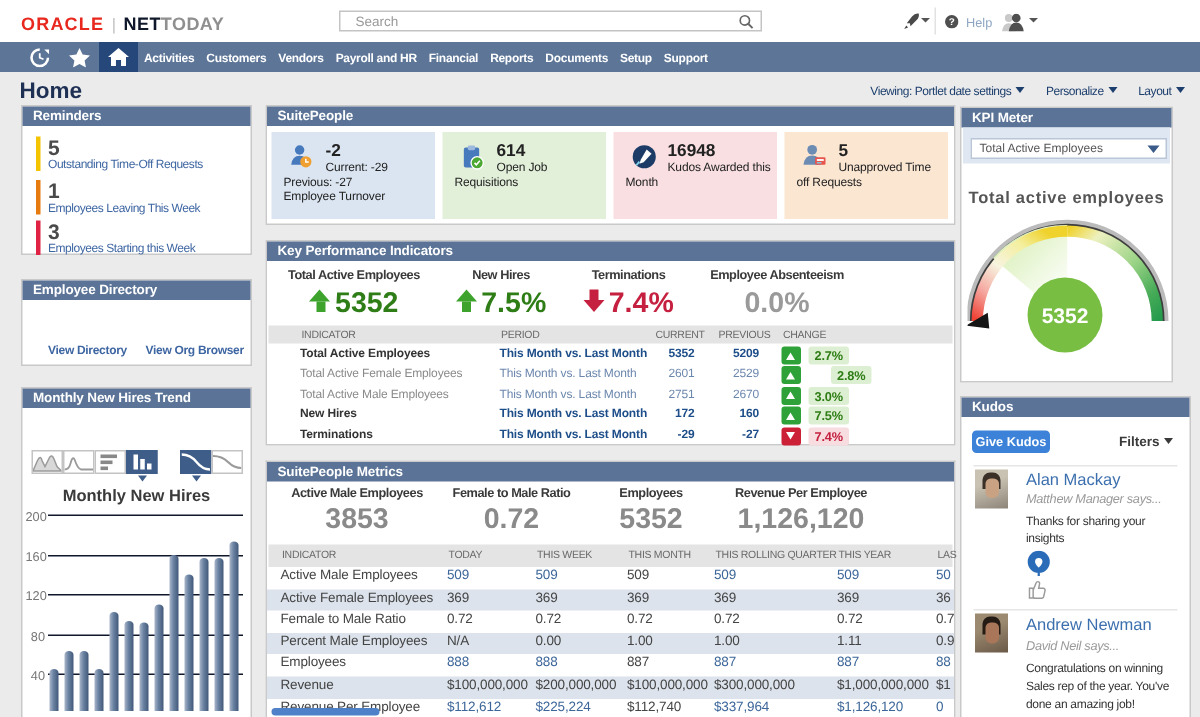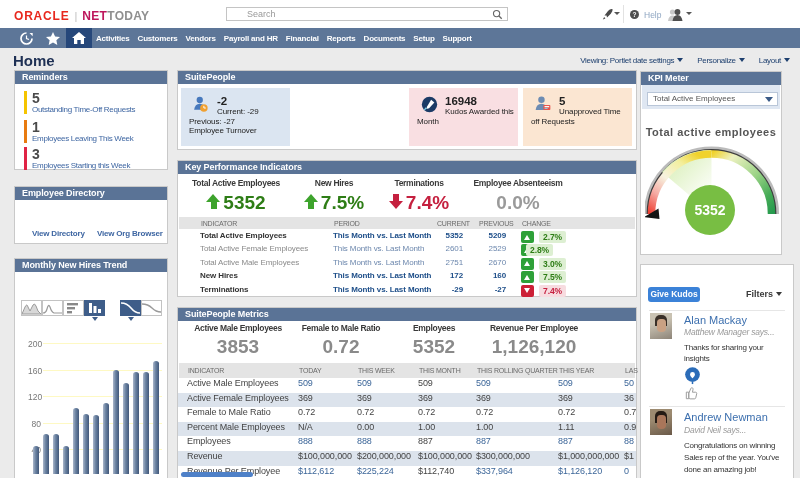--- a/index.html
+++ b/index.html
@@ -4,22 +4,22 @@
 <style>
 * { margin:0; padding:0; box-sizing:border-box; }
 html,body { width:800px; height:478px; overflow:hidden; }
 body { font-family:"Liberation Sans", sans-serif; background:#ebebeb; position:relative; }
 
 
 .topbar { position:absolute; left:0; top:0; width:800px; height:28px; background:#fff; }
 .logo { position:absolute; left:14px; top:9px; font-size:12px; font-weight:bold; }
 .logo .oracle { color:#e8281e; font-size:12px; letter-spacing:0.8px; }
 .logo .sep { color:#c0c0c0; font-weight:normal; padding:0 5px; font-size:11px; }
-.logo .net { color:#be185d; letter-spacing:.3px; } .logo .suite { color:#8f8f8f; letter-spacing:.3px; }
-.search { position:absolute; left:226px; top:7px; width:282px; height:14px; border:1px solid #c4c4c4; background:#fff; font-size:9px; color:#999; line-height:13px; padding-left:20px; }
+.logo .net { color:#0f172a; letter-spacing:.3px; } .logo .suite { color:#8f8f8f; letter-spacing:.3px; }
+.search { position:absolute; left:226px; top:7px; width:282px; height:14px; border:1px solid #c4c4c4; background:#fff; font-size:9px; color:#999; line-height:13px; padding-left:10px; }
 
 
 .nav { position:absolute; left:0; top:28px; width:800px; height:20px; background:#5d7698; display:flex; align-items:center; color:#fff; font-size:8px; font-weight:bold; }
 .nav a { color:#fff; text-decoration:none; padding:0 4px; letter-spacing:-0.2px; }
 
 
 .hometitle { position:absolute; left:13px; top:52px; font-size:15px; font-weight:bold; color:#1e3054; }
 .viewrow { position:absolute; right:10px; top:56px; font-size:8px; letter-spacing:-0.3px; color:#1d3f6e; }
 .caret { display:inline-block; width:0; height:0; border-left:3.5px solid transparent; border-right:3.5px solid transparent; border-top:4px solid #1d3f6e; margin-left:3px; vertical-align:1px; }
 
@@ -39,21 +39,21 @@
 
 
 .mn-strip { position:absolute; left:1px; right:1px; background:#dfe7f2; }
 .mn-select { position:relative; height:14px; background:#fff; border:1px solid #b9c6d8; font-size:8.5px; color:#555; line-height:12px; padding-left:5px; }
 .mn-select .caret { position:absolute; right:4px; top:4px; border-top-color:#3a5a87; border-left-width:4px; border-right-width:4px; border-top-width:5px; }
 .icn-box { position:absolute; width:21px; height:16px; border:1px solid #c3c3c3; background:#fff; }
 .icn-sel { background:#3e5d89; border-color:#3e5d89; }
 .icn-ptr { position:absolute; top:16px; left:7px; width:0; height:0; border-left:3.5px solid transparent; border-right:3.5px solid transparent; border-top:4px solid #3e5d89; }
 .chart-title { position:absolute; left:0; width:100%; text-align:center; font-size:11px; font-weight:bold; color:#3a3a3a; }
 #chart { position:absolute; left:0px; top:80px; width:152px; height:135px; overflow:hidden; }
-.gl { position:absolute; left:28px; right:5px; height:1px; background:#fef9c3; }
+.gl { position:absolute; left:17px; right:5px; height:1px; background:#0f172a; }
 .gl span { position:absolute; left:-15px; top:-4px; width:13px; text-align:right; font-size:8.5px; color:#777; }
 .cbar { position:absolute; width:6px; background:linear-gradient(90deg,#aab6ca 0,#6a82a1 45%,#42587a 100%); border-radius:3px 3px 0 0/2.5px 2.5px 0 0; }
 
 
 .card { position:absolute; top:17px; width:109px; height:58px; font-size:8px; letter-spacing:-0.1px; color:#222; padding:4px 4px 0 8px; line-height:9.5px; }
 .card .num { font-weight:bold; font-size:11.5px; line-height:12px; letter-spacing:0; }
 
 
 .kpi-cell { position:absolute; text-align:center; }
 .kpi-cell .lbl { font-size:8.5px; letter-spacing:-0.3px; font-weight:bold; color:#3a3a3a; white-space:nowrap; }
@@ -204,20 +204,21 @@
           <rect x="8.5" y="5" width="3" height="7" fill="#fff"></rect>
           <rect x="13" y="8" width="3" height="4" fill="#fff"></rect>
         </svg><div class="icn-ptr"></div></div>
     <div class="icn-box icn-sel" style="left:105px;"><svg width="19" height="14" viewBox="0 0 19 14">
           <path d="M0 2 Q6 2 10 7 Q14 12 19 12" fill="none" stroke="#fff" stroke-width="1.6"></path>
         </svg><div class="icn-ptr"></div></div>
     <div class="icn-box" style="left:126px;"><svg width="19" height="14" viewBox="0 0 19 14">
           <path d="M0 3 Q6 3 10 7 Q14 11 19 11" fill="none" stroke="#9a9a9a" stroke-width="1.4"></path>
         </svg></div>
   </div>
+  <div class="chart-title" style="top:66px;">Monthly New Hires</div>
   <div id="chart">
     <div class="gl" style="top:4px;">
         <span>200</span>
       </div>
     <div class="gl" style="top:30.5px;">
         <span>160</span>
       </div>
     <div class="gl" style="top:57px;">
         <span>120</span>
       </div>
@@ -250,20 +251,31 @@
       <circle cx="9" cy="5" r="4.2" fill="#4779bd"></circle>
       <path d="M1.5 18 q1 -8 7.5 -8 q6.5 0 7.5 8 z" fill="#4779bd"></path>
       <circle cx="14.5" cy="15.5" r="5" fill="#f0a030"></circle>
       <path d="M14.5 12.8 v2.9 h2.6" stroke="#fff" stroke-width="1.3" fill="none"></path>
     </svg>
     <div class="num" style="margin:3px 0 0 28px;">-2</div>
     <div style="margin-left:28px;">Current: -29</div>
     <div>Previous: -27</div>
     <div>Employee Turnover</div>
   </div>
+  <div class="card" style="left:117px; background:#e2efd9;">
+    <svg width="16" height="18" viewBox="0 0 18 20" style="position:absolute; left:12px; top:8px;">
+      <rect x="2.5" y="2.5" width="11.5" height="15" rx="1.5" fill="#4779bd"></rect>
+      <rect x="5.5" y="1" width="5.5" height="3.5" rx="1" fill="#9db9dd"></rect>
+      <circle cx="12.5" cy="14" r="4.6" fill="#4ca832" stroke="#fff" stroke-width="1"></circle>
+      <path d="M10.5 14 l1.4 1.5 l2.6 -3" stroke="#fff" stroke-width="1.2" fill="none"></path>
+    </svg>
+    <div class="num" style="margin:3px 0 0 28px;">614</div>
+    <div style="margin-left:28px;">Open Job</div>
+    <div>Requisitions</div>
+  </div>
   <div class="card" style="left:231px; background:#f9dfe2;">
     <svg width="17" height="17" viewBox="0 0 21 21" style="position:absolute; left:12px; top:8px;">
       <circle cx="10.5" cy="10.5" r="9.5" fill="#1c3b66"></circle>
       <path d="M12.5 4.5 l4 3.5 l-6.5 7 l-3.5 1.2 l1.2 -3.5 z" fill="#fff"></path>
       <path d="M6.5 14.5 l-2.5 3" stroke="#7fd0e8" stroke-width="1.6"></path>
     </svg>
     <div class="num" style="margin:3px 0 0 28px;">16948</div>
     <div style="margin-left:28px; white-space:nowrap;">Kudos Awarded this</div>
     <div>Month</div>
   </div>
@@ -314,21 +326,21 @@
       <span class="tcell bB" style="right:130px;">5209</span>
       <span class="chbadge up" style="left:343px;"></span>
         <span class="chpct gp" style="left:361px;">2.7%</span>
     </div>
     <div class="trow" style="top:83.4px; height:13.2px;">
       <span class="tcell gD" style="left:22px;">Total Active Female Employees</span>
       <span class="tcell lB" style="left:155px;">This Month vs. Last Month</span>
       <span class="tcell lB" style="right:173px;">2601</span>
       <span class="tcell lB" style="right:130px;">2529</span>
       <span class="chbadge up" style="left:343px;"></span>
-        <span class="chpct gp" style="left:348px;">2.8%</span>
+        <span class="chpct gp" style="left:376px;">2.8%</span>
     </div>
     <div class="trow" style="top:96.8px; height:13.2px;">
       <span class="tcell gD" style="left:22px;">Total Active Male Employees</span>
       <span class="tcell lB" style="left:155px;">This Month vs. Last Month</span>
       <span class="tcell lB" style="right:173px;">2751</span>
       <span class="tcell lB" style="right:130px;">2670</span>
       <span class="chbadge up" style="left:343px;"></span>
         <span class="chpct gp" style="left:361px;">3.0%</span>
     </div>
     <div class="trow" style="top:110.2px; height:13.2px;">
@@ -477,20 +489,21 @@
     <path d="M66.5 76 L17 34 A 64 64 0 0 1 66.5 12 z" fill="url(#wedge)"></path>
     <path d="M6.5 76 A 60 60 0 0 1 66.5 16" fill="none" stroke="url(#bandL)" stroke-width="7.5"></path>
     <path d="M66.5 16 A 60 60 0 0 1 126.5 76" fill="none" stroke="url(#bandR)" stroke-width="7.5"></path>
     <path d="M-1 79 L13.5 70.5 L14.5 81 z" fill="#151515"></path>
     <circle cx="65" cy="72" r="25" fill="#78be43"></circle>
     <text x="65" y="77" text-anchor="middle" font-size="14" font-weight="bold" fill="#fff" font-family="Liberation Sans">5352</text>
   </svg>
 </div>
 
 <div class="portlet" style="left:640px; top:264px; width:154px; height:215px; border-bottom:none;">
+  <div class="phead">Kudos</div>
   <div class="gk-btn">Give Kudos</div>
   <div style="position:absolute; right:11px; top:24px; font-size:9px; font-weight:bold; color:#3a3a3a;">Filters<span class="caret" style="border-top-color:#3a3a3a;"></span></div>
   <div style="position:absolute; left:8px; right:8px; top:45px; border-top:1px solid #e6e6e6;"></div>
   <div class="avatar av1" style="top:48px;"></div>
   <div class="fname" style="top:49px;">Alan Mackay</div>
   <div class="fsays" style="top:62px;">Matthew Manager says...</div>
   <div class="ftext" style="top:78px; width:104px;">Thanks for sharing your insights</div>
   <svg width="17" height="19" viewBox="0 0 18 20" style="position:absolute; left:43px; top:102px;">
     <circle cx="9" cy="8" r="7.8" fill="#2b6cb8"></circle>
     <path d="M9 5.2 a2.6 2.6 0 0 1 2.6 2.6 c0 1.9 -2.6 4.1 -2.6 4.1 s-2.6 -2.2 -2.6 -4.1 A2.6 2.6 0 0 1 9 5.2z" fill="#fff"></path>

